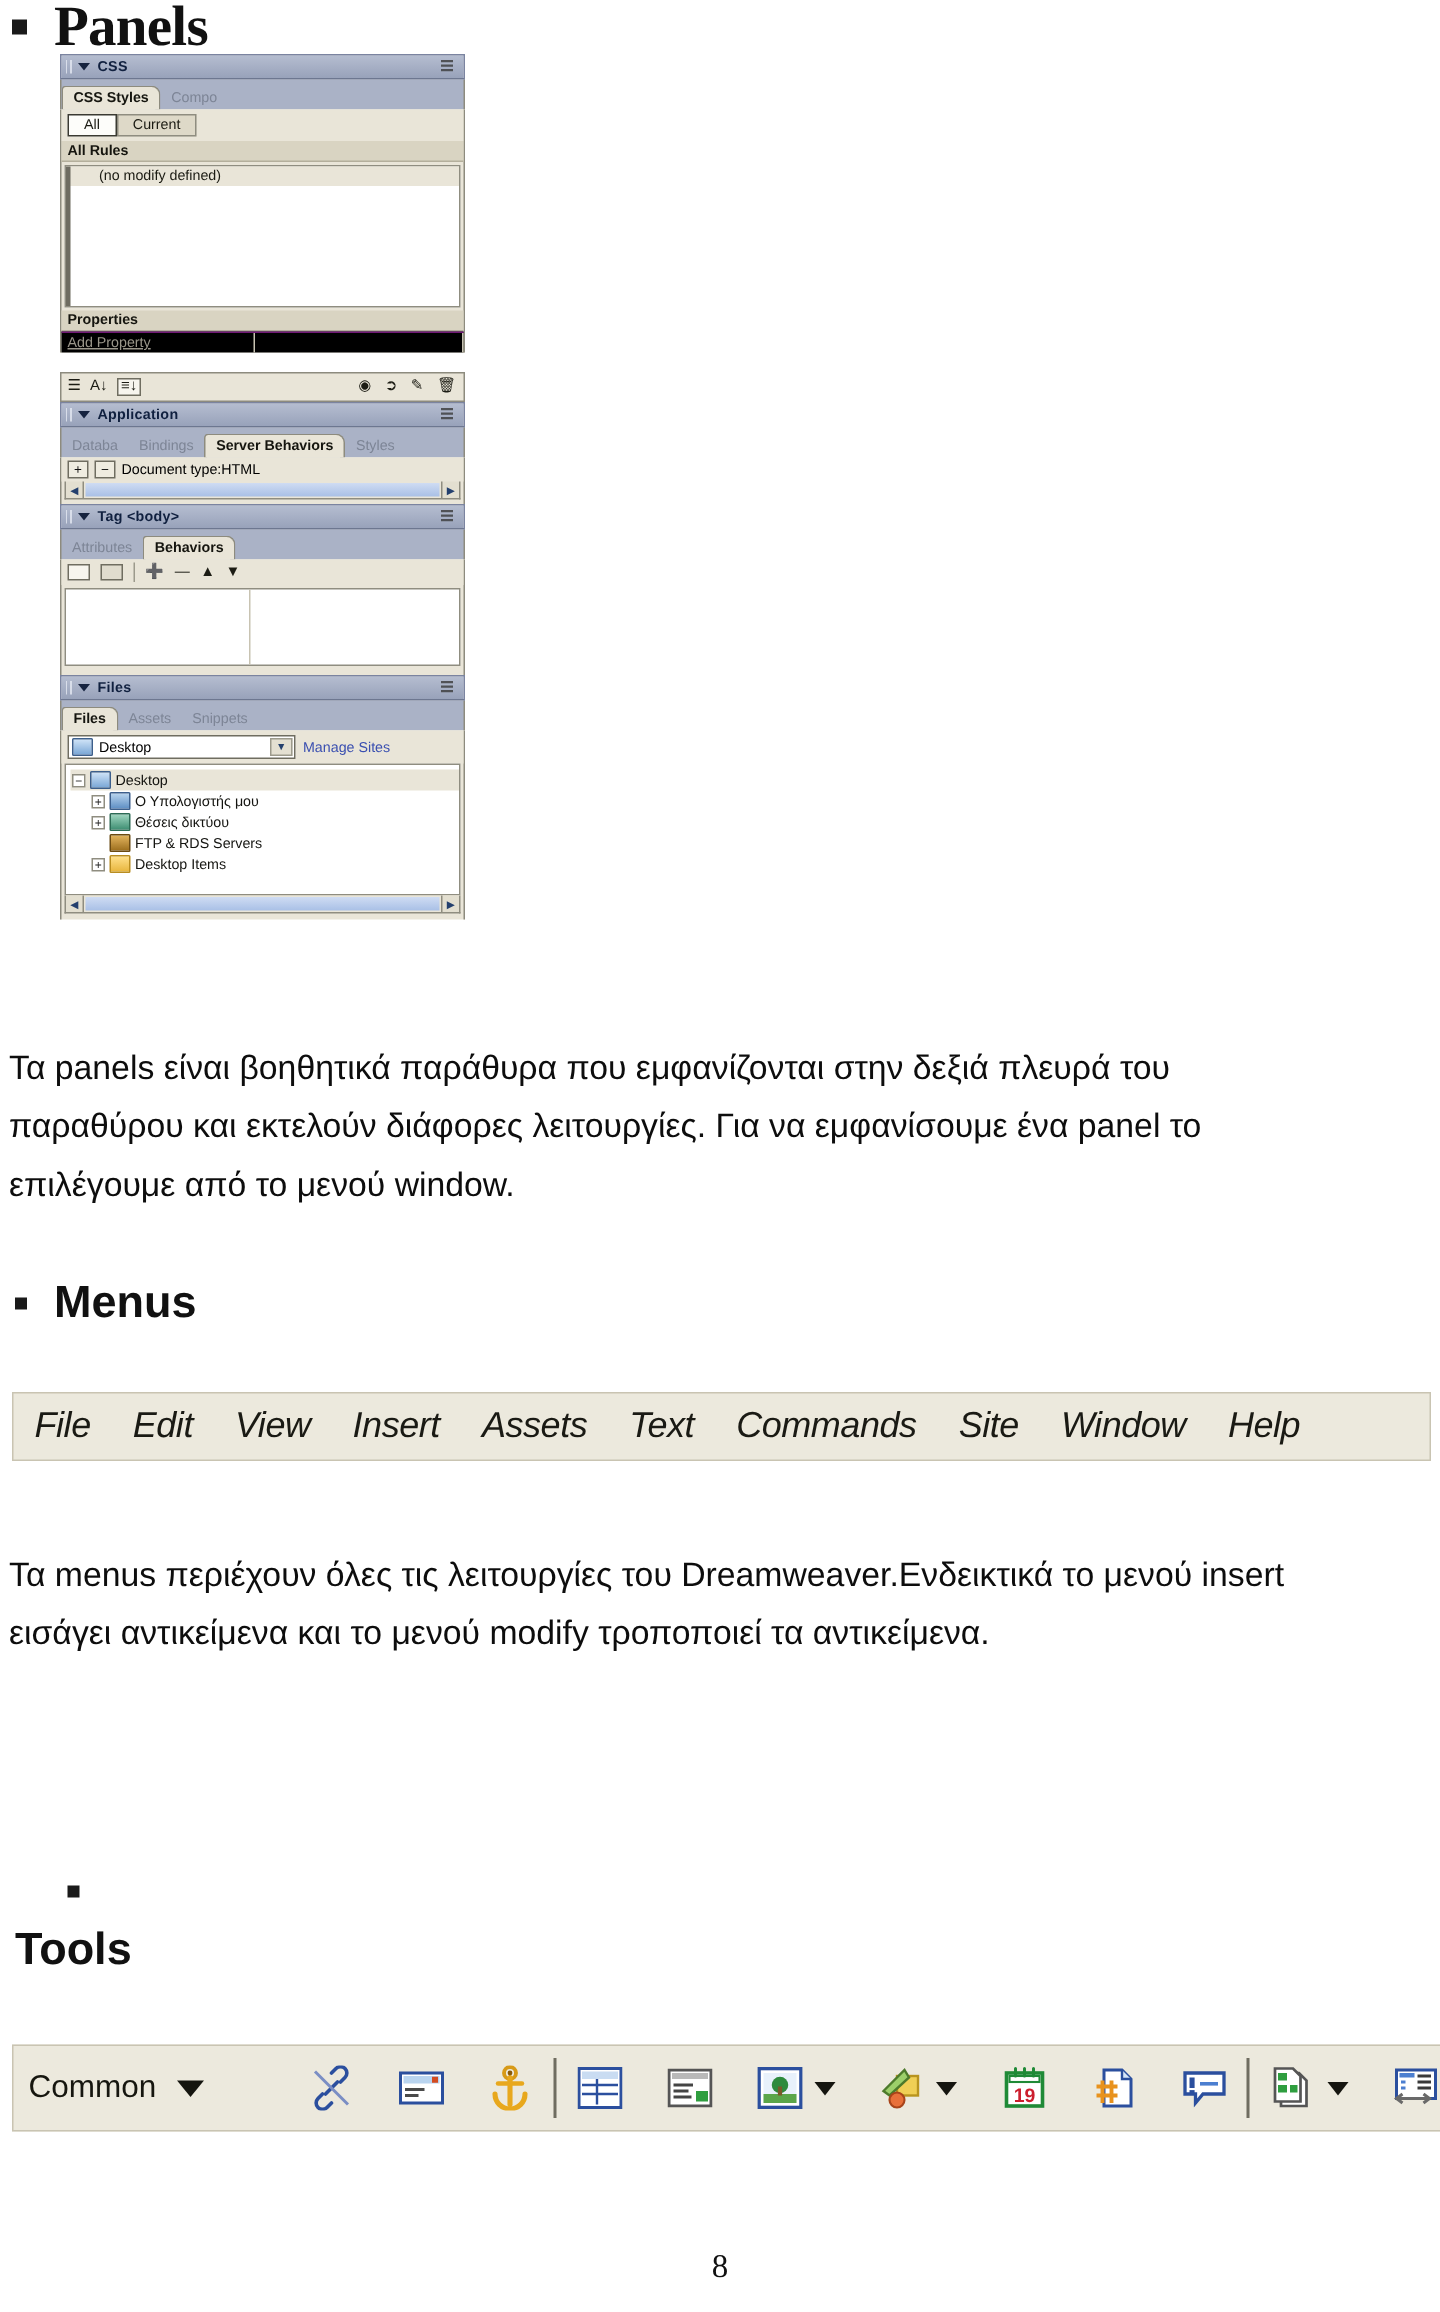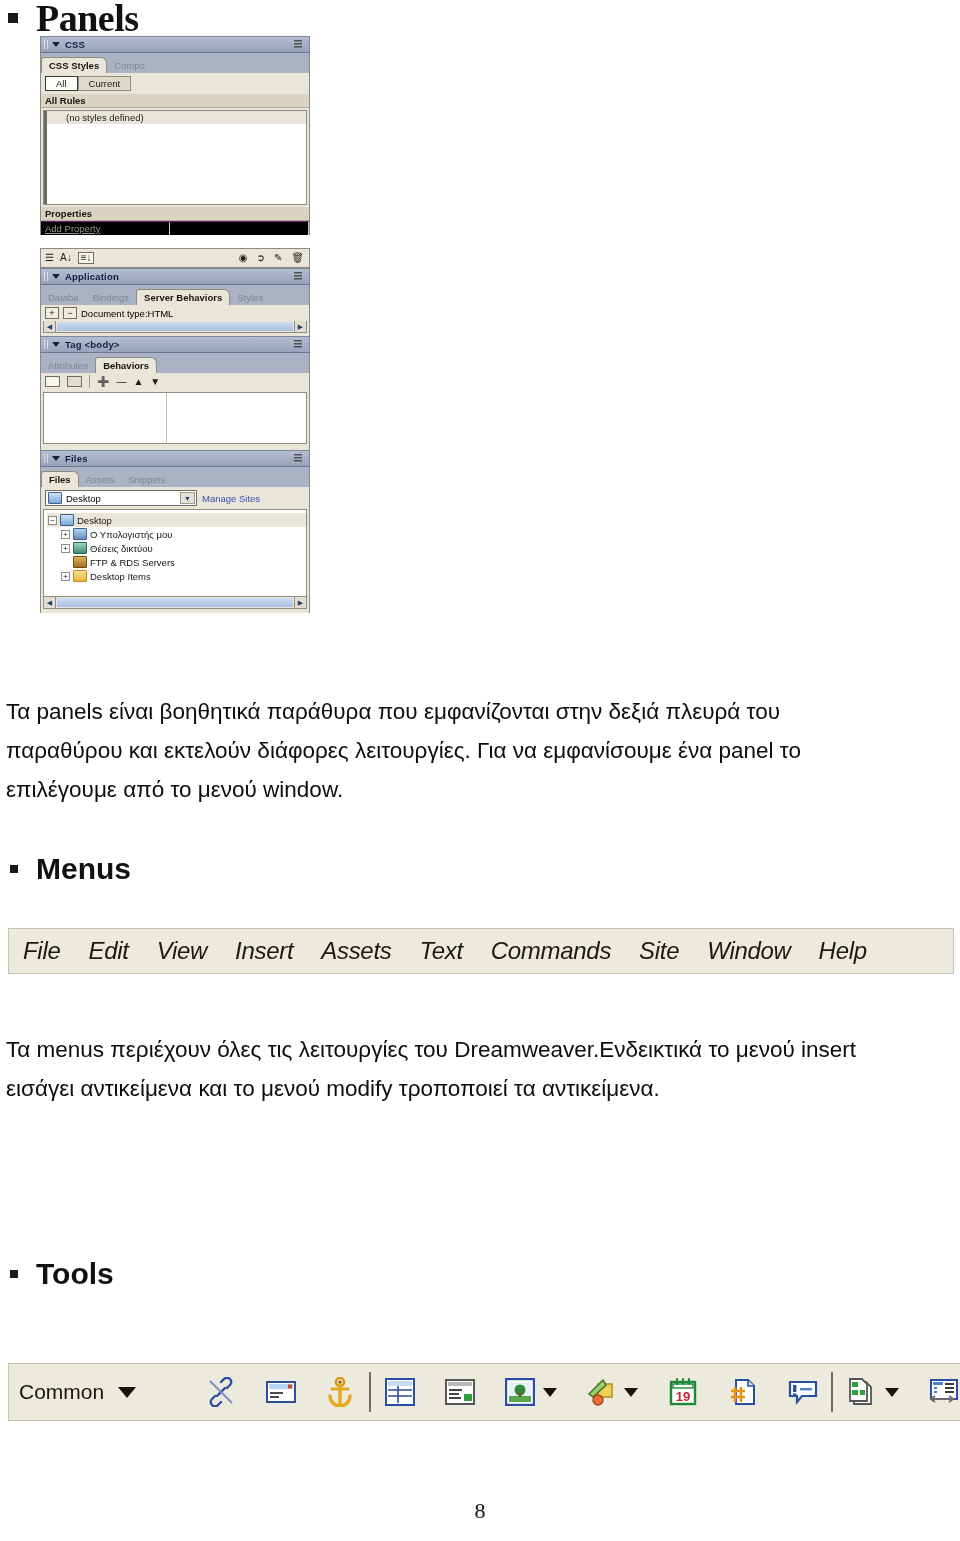--- a/index.html
+++ b/index.html
@@ -12,21 +12,21 @@
   .page{position:relative;width:960px;height:1541px;}
 
   
   .heading{display:flex;align-items:center;gap:18px;}
   .bullet{width:10px;height:10px;background:#1a1a1a;display:inline-block;flex:0 0 auto;}
   .h-serif{font-family:"Liberation Serif",serif;font-weight:bold;font-size:38px;color:#111;letter-spacing:-0.5px;}
   .h-sans{font-family:"Liberation Sans",sans-serif;font-weight:bold;font-size:30px;color:#111;}
 
   #heading-panels{position:absolute;left:8px;top:-4px;}
   #heading-menus{position:absolute;left:10px;top:852px;}
-  #heading-tools{position:absolute;left:10px;top:1257px;}
+  #heading-tools{position:absolute;left:10px;top:1257px;flex-direction:column;}
   #heading-menus .bullet,#heading-tools .bullet{width:8px;height:8px;}
 
   
   .para{
     position:absolute;
     font-family:"Liberation Sans",sans-serif;
     font-size:22.5px;line-height:39px;color:#0d0d0d;
   }
   #para-panels{left:6px;top:692px;width:880px;}
   #para-menus{left:6px;top:1030px;width:910px;}
@@ -169,21 +169,21 @@
         <span class="tab">Compo</span>
       </div>
       <div class="bodyarea">
         <div class="btnrow">
           <span class="pbtn on">All</span>
           <span class="pbtn">Current</span>
         </div>
         <div class="sechdr">All Rules</div>
         <div class="listwhite">
           <span class="leftrail"></span>
-          <div class="listsel">(no styles defined)</div>
+          <div class="listsel">(no modify defined)</div>
         </div>
         <div class="sechdr">Properties</div>
         <div class="propgrid">
           <div style="width:48%" class="addprop">Add Property</div>
           <div style="flex:1"></div>
         </div>
       </div>
     </div>
 
     <div style="height:13px"></div>

